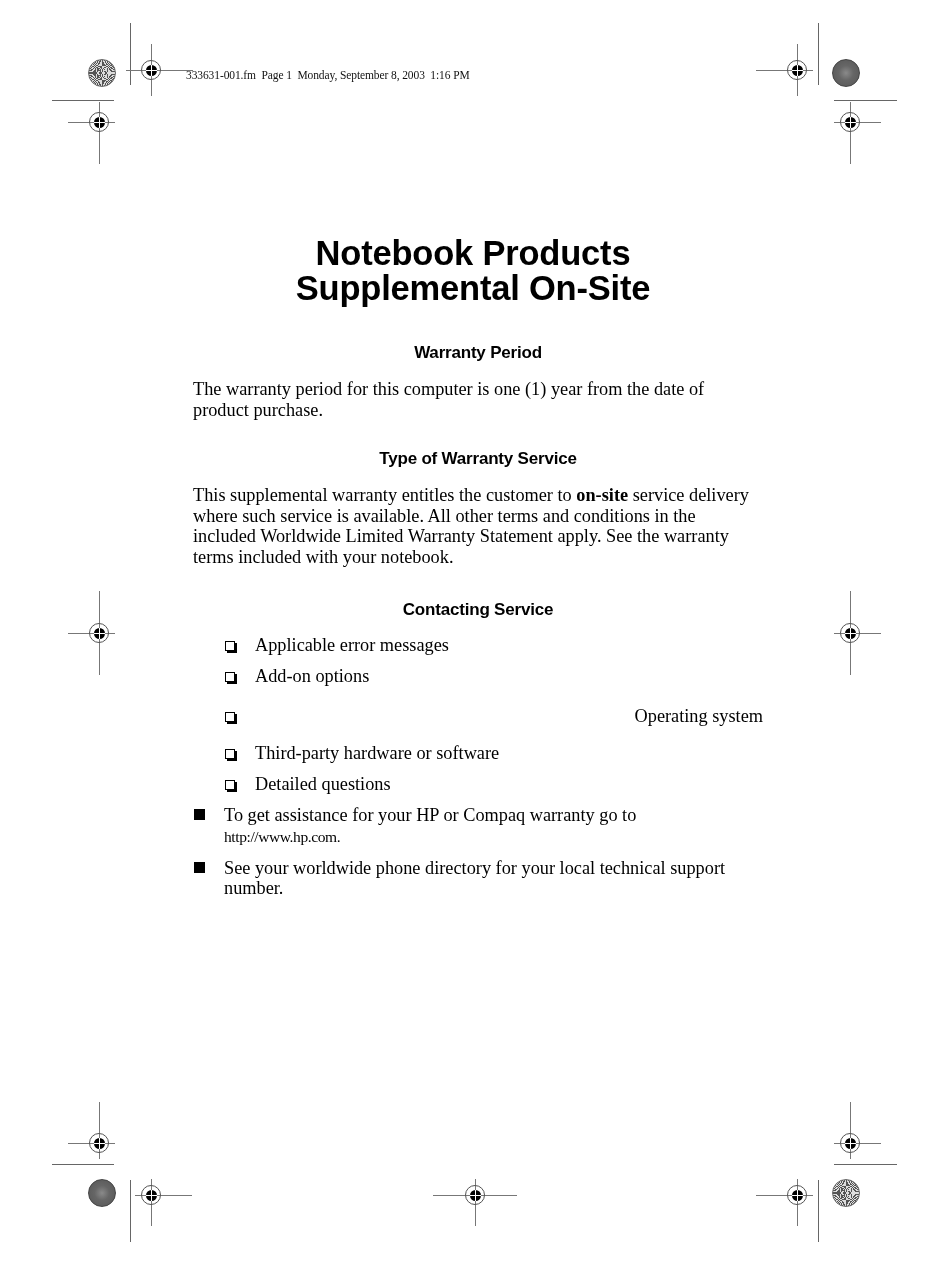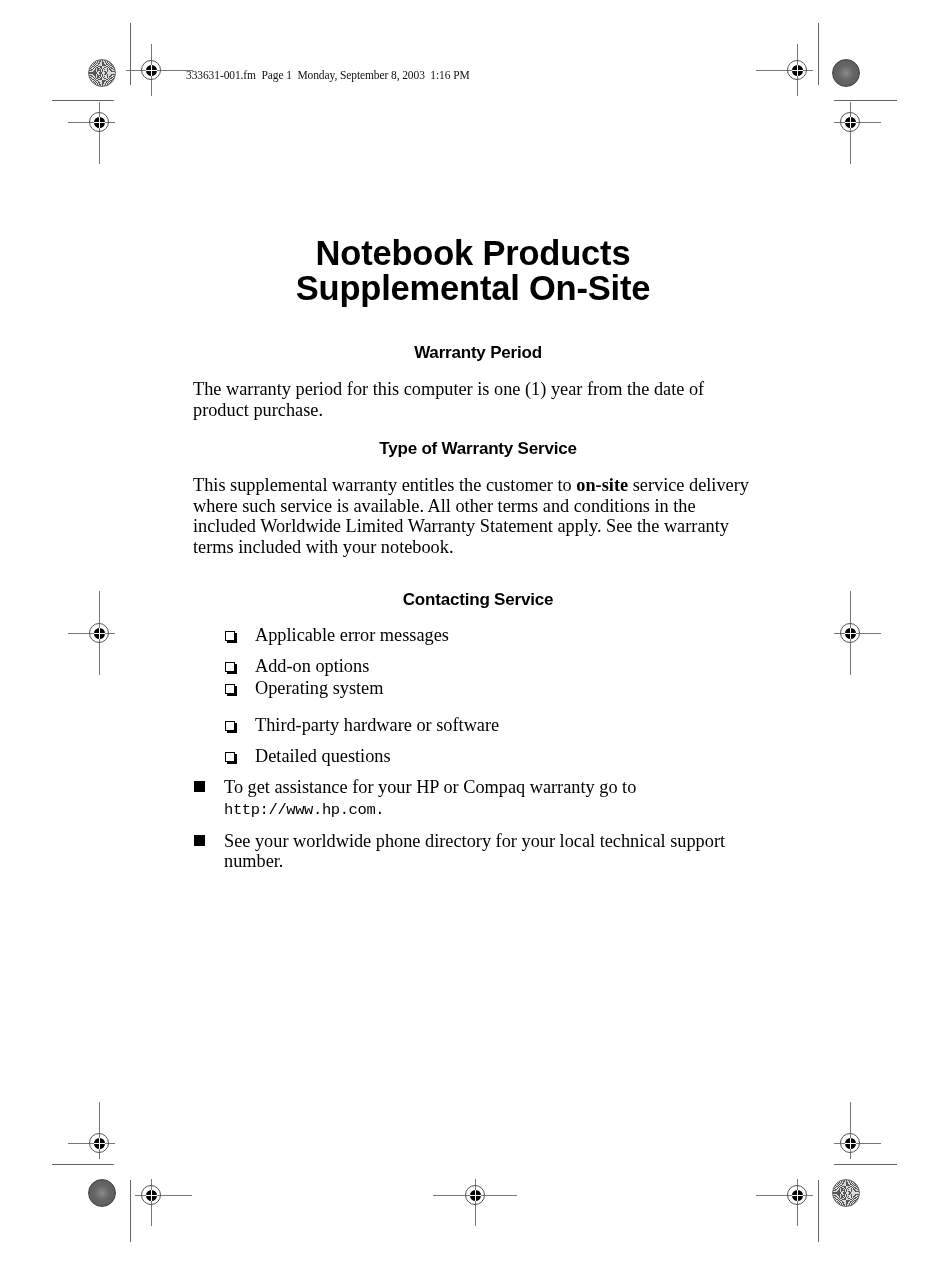--- a/index.html
+++ b/index.html
@@ -47,21 +47,21 @@
   }
   .p b { font-weight: bold; }
 
   .bullet { position: relative; padding-left: 31px; }
   .bullet .sq { position: absolute; left: 1px; top: 4px; width: 11px; height: 11px; background: #000; }
   .sub { position: relative; padding-left: 62px; }
   .sub .box {
     position: absolute; left: 32px; top: 6px; width: 8px; height: 8px; border: 1px solid #000; box-sizing: content-box;
     box-shadow: 2px 2px 0 0 #000;
   }
-  .url { font-family: Liberation Mono, monospace; font-size: 15.5px; letter-spacing: -0.4px; }
+  .url { font-family: Liberation Serif, serif; font-size: 15.5px; letter-spacing: -0.4px; }
 </style>
 </head>
 <body>
 
 <div class="slug">333631-001.fm  Page 1  Monday, September 8, 2003  1:16 PM</div>
 
 <div class="disc star" style="left:88px; top:59px;"></div>
 <div class="disc solid" style="left:832px; top:59px;"></div>
 <div class="disc solid" style="left:88px; top:1179px;"></div>
 <div class="disc star" style="left:832px; top:1179px;"></div>
@@ -166,34 +166,34 @@
 
 <div class="content">
   <div class="title">
     <div>Notebook Products</div>
     <div>Supplemental On-Site</div>
   </div>
 
   <h2 class="h2" style="margin-top:32px;">Warranty Period</h2>
   <p class="p" style="margin-top:11px; width:545px;">The warranty period for this computer is one (1) year from the date of product purchase.</p>
 
-  <h2 class="h2" style="margin-top:14px;">Type of Warranty Service</h2>
+  <h2 class="h2" style="margin-top:24px;">Type of Warranty Service</h2>
   <p class="p" style="margin-top:11px; width:570px;"><span>This supplemental warranty entitles the customer to </span><b>on-site</b><span> service delivery where such service is available. All other terms and conditions in the included Worldwide Limited Warranty Statement apply. See the warranty terms included with your notebook.</span></p>
 
   <h2 class="h2" style="margin-top:27px;">Contacting Service</h2>
 
   <div class="p sub" style="margin-top:10.6px;">
     <span class="box"></span>
     <span>Applicable error messages</span>
   </div>
   <div class="p sub" style="margin-top:10.6px;">
     <span class="box"></span>
     <span>Add-on options</span>
   </div>
-  <div class="p sub" style="margin-top:1px;">
+  <div class="p sub" style="margin-top:19px;text-align:right;">
     <span class="box"></span>
     <span>Operating system</span>
   </div>
   <div class="p sub" style="margin-top:16px;">
     <span class="box"></span>
     <span>Third-party hardware or software</span>
   </div>
   <div class="p sub" style="margin-top:10.6px;">
     <span class="box"></span>
     <span>Detailed questions</span>

